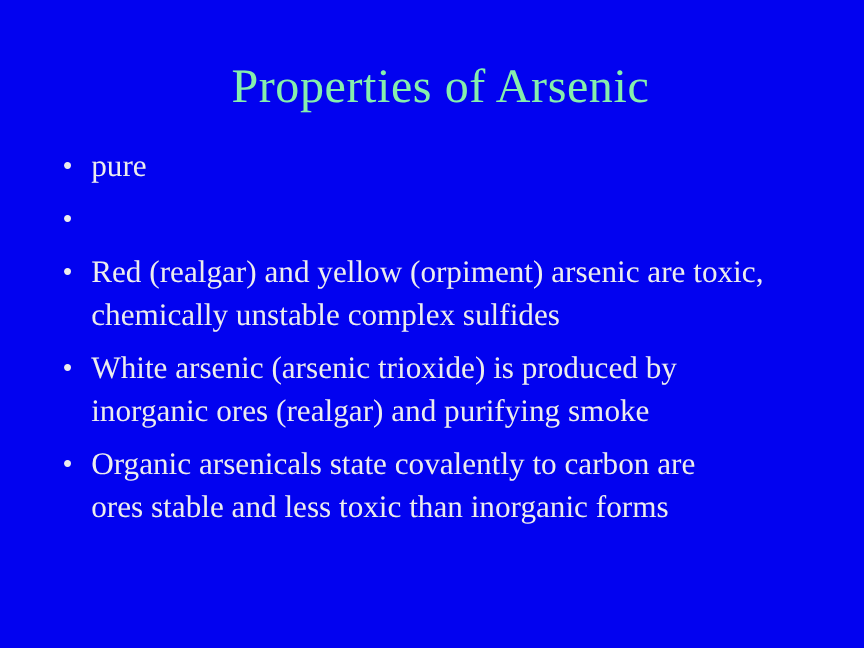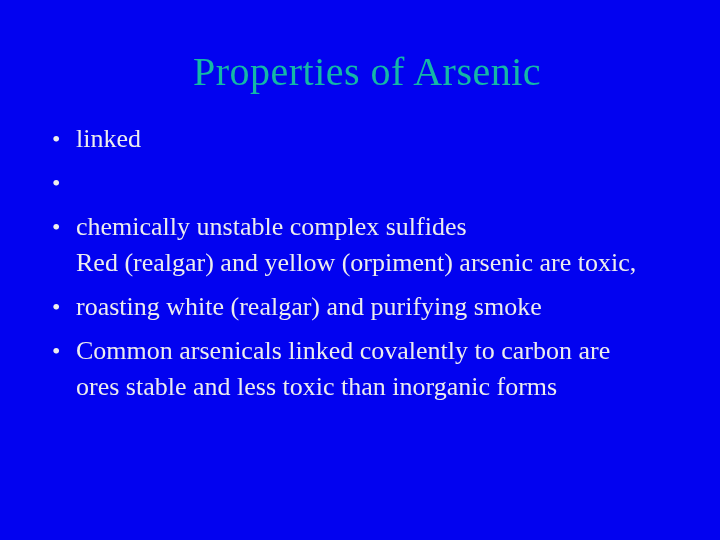--- a/index.html
+++ b/index.html
@@ -13,21 +13,21 @@
     width: 720px; height: 540px;
     background: #0202f0;
   }
   .slide-title {
     margin: 0;
     padding-top: 48px;
     text-align: center;
     font-size: 40px;
     font-weight: normal;
     letter-spacing: 0.5px;
-    color: #14b8a6;
+    color: #86efac;
     padding-left: 14px;
   }
   .bullet-list {
     list-style: none;
     margin: 26px 30px 0 52px;
     padding: 0;
   }
   .bullet-item {
     display: flex;
     align-items: flex-start;
@@ -49,40 +49,41 @@
 </head>
 <body>
 
 <div class="slide">
   <h1 class="slide-title">Properties of Arsenic</h1>
 
   <ul class="bullet-list">
     <li class="bullet-item">
       <span class="bullet-dot">•</span>
       <span class="bullet-text">
-        <div class="bullet-line">linked</div>
+        <div class="bullet-line">pure</div>
       </span>
     </li>
     <li class="bullet-item">
       <span class="bullet-dot">•</span>
     </li>
     <li class="bullet-item">
       <span class="bullet-dot">•</span>
       <span class="bullet-text">
+        <div class="bullet-line">Red (realgar) and yellow (orpiment) arsenic are toxic,</div>
         <div class="bullet-line">chemically unstable complex sulfides</div>
-        <div class="bullet-line">Red (realgar) and yellow (orpiment) arsenic are toxic,</div>
       </span>
     </li>
     <li class="bullet-item">
       <span class="bullet-dot">•</span>
       <span class="bullet-text">
-        <div class="bullet-line">roasting white (realgar) and purifying smoke</div>
+        <div class="bullet-line">White arsenic (arsenic trioxide) is produced by</div>
+        <div class="bullet-line">inorganic ores (realgar) and purifying smoke</div>
       </span>
     </li>
     <li class="bullet-item">
       <span class="bullet-dot">•</span>
       <span class="bullet-text">
-        <div class="bullet-line">Common arsenicals linked covalently to carbon are</div>
+        <div class="bullet-line">Organic arsenicals state covalently to carbon are</div>
         <div class="bullet-line">ores stable and less toxic than inorganic forms</div>
       </span>
     </li>
   </ul>
 </div>
 
 </body></html>

